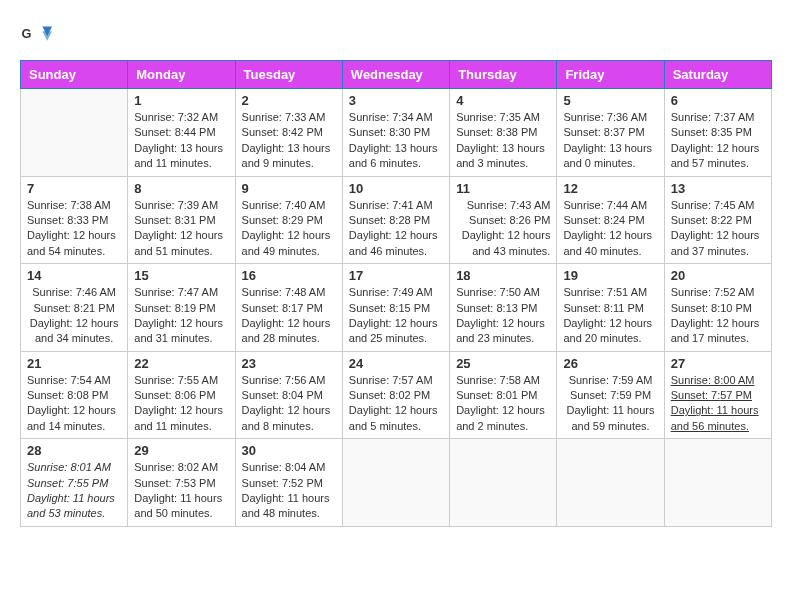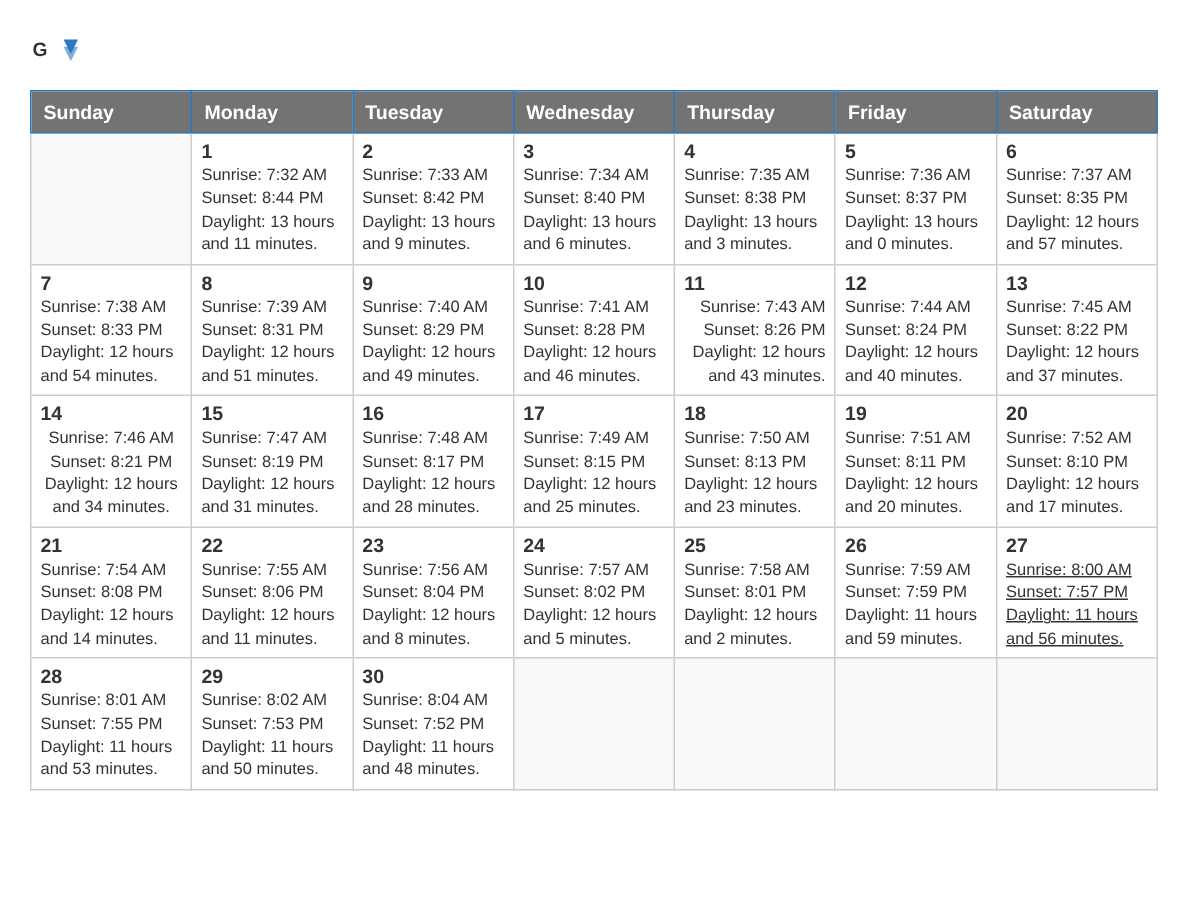--- a/index.html
+++ b/index.html
@@ -44,21 +44,21 @@
     .subtitle {
       font-size: 16px;
       color: #555;
     }
     .calendar {
       width: 100%;
       border-collapse: collapse;
       margin-top: 8px;
     }
     .calendar th {
-      background-color: #737373;
+      background-color: #d946ef;
       color: #fff;
       text-align: left;
       padding: 6px 8px;
       font-size: 13px;
       font-weight: bold;
       border: 1px solid #2a7abf;
     }
     .calendar td {
       vertical-align: top;
       border: 1px solid #ccc;
@@ -128,21 +128,21 @@
         <td>
           <div class="day-number">2</div>
           <div class="day-info" style="white-space: pre-line;">Sunrise: 7:33 AM
 Sunset: 8:42 PM
 Daylight: 13 hours
 and 9 minutes.</div>
         </td>
         <td>
           <div class="day-number">3</div>
           <div class="day-info" style="white-space: pre-line;">Sunrise: 7:34 AM
-Sunset: 8:40 PM
+Sunset: 8:30 PM
 Daylight: 13 hours
 and 6 minutes.</div>
         </td>
         <td>
           <div class="day-number">4</div>
           <div class="day-info" style="white-space: pre-line;">Sunrise: 7:35 AM
 Sunset: 8:38 PM
 Daylight: 13 hours
 and 3 minutes.</div>
         </td>
@@ -294,37 +294,37 @@
         </td>
         <td>
           <div class="day-number">25</div>
           <div class="day-info" style="white-space: pre-line;">Sunrise: 7:58 AM
 Sunset: 8:01 PM
 Daylight: 12 hours
 and 2 minutes.</div>
         </td>
         <td>
           <div class="day-number">26</div>
-          <div class="day-info" style="white-space: pre-line;">Sunrise: 7:59 AM
+          <div class="day-info" style="white-space: pre-line; text-align: center;">Sunrise: 7:59 AM
 Sunset: 7:59 PM
 Daylight: 11 hours
 and 59 minutes.</div>
         </td>
         <td>
           <div class="day-number">27</div>
           <div class="day-info" style="white-space: pre-line; text-decoration: underline;">Sunrise: 8:00 AM
 Sunset: 7:57 PM
 Daylight: 11 hours
 and 56 minutes.</div>
         </td>
       </tr>
       <tr>
         <td>
           <div class="day-number">28</div>
-          <div class="day-info" style="white-space: pre-line;">Sunrise: 8:01 AM
+          <div class="day-info" style="white-space: pre-line; font-style: italic;">Sunrise: 8:01 AM
 Sunset: 7:55 PM
 Daylight: 11 hours
 and 53 minutes.</div>
         </td>
         <td>
           <div class="day-number">29</div>
           <div class="day-info" style="white-space: pre-line;">Sunrise: 8:02 AM
 Sunset: 7:53 PM
 Daylight: 11 hours
 and 50 minutes.</div>

